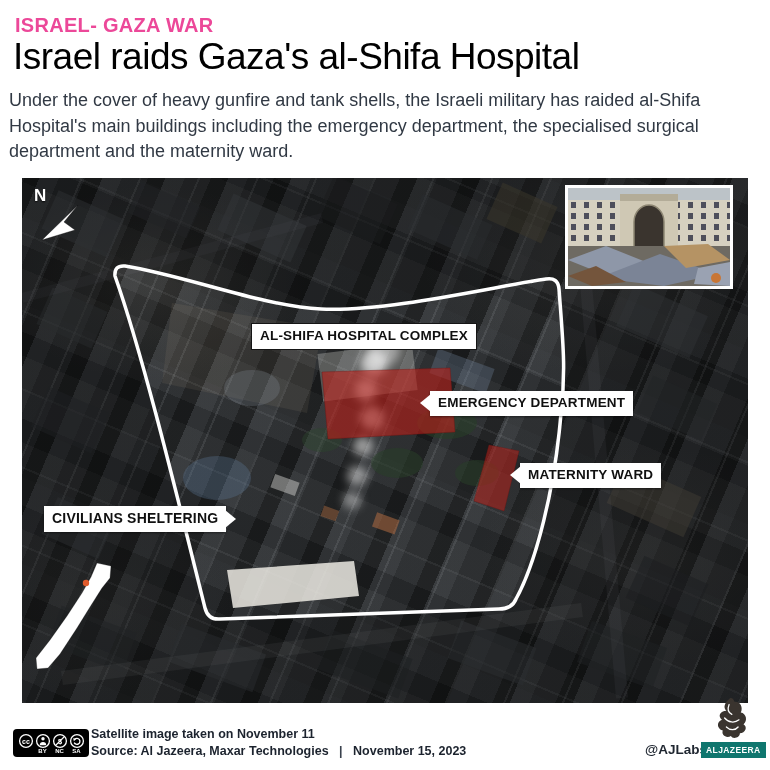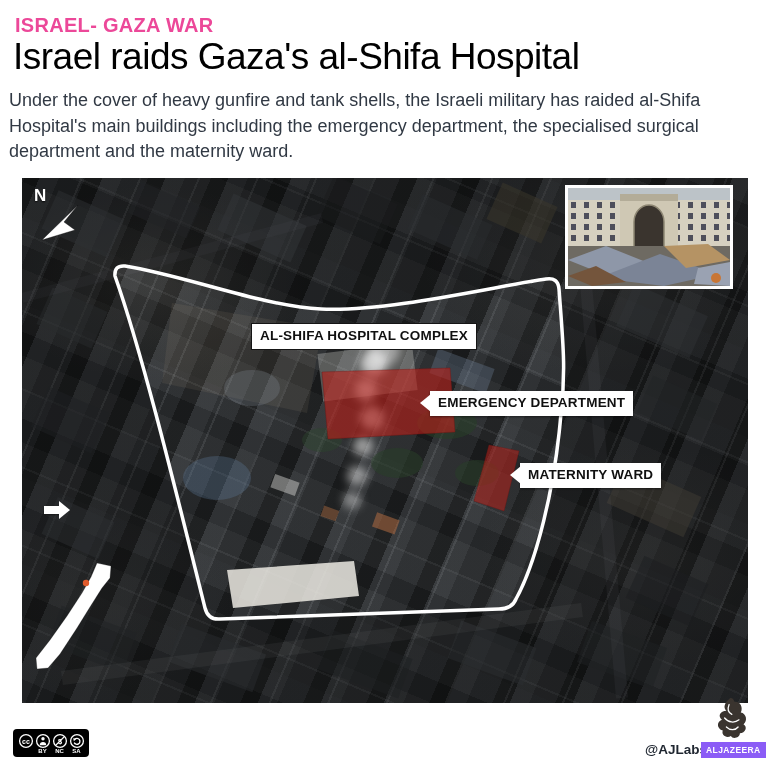--- a/index.html
+++ b/index.html
@@ -70,21 +70,21 @@
   .cc-labels{display:flex;color:#fff;font-size:6px;font-weight:bold;letter-spacing:0;margin-top:-1px;}
   .cc-labels span{width:17px;text-align:center;}
   .cc-labels span:first-child{margin-left:17px;}
   .credits{position:absolute;left:91px;top:727px;color:#1c232e;}
   .credit-line1{font-size:12.5px;font-weight:bold;margin:0 0 3px 0;}
   .credit-line2{font-size:12.5px;font-weight:bold;margin:0;}
   .credit-line2 .sep{margin:0 7px;color:#3a424d;}
   .aj-logo{position:absolute;left:712px;top:696px;}
   .ajlabs{position:absolute;left:645px;top:742px;font-size:13.5px;font-weight:bold;color:#1f2630;}
   .aj-box{
-    position:absolute;left:701px;top:742px;background:#8b5cf6;color:#fff;
+    position:absolute;left:701px;top:742px;background:#0f766e;color:#fff;
     font-size:8.5px;font-weight:bold;letter-spacing:.4px;padding:3px 5px;
   }
 </style>
 </head>
 <body>
 
 <div class="kicker">ISRAEL- GAZA WAR</div>
 <h1 class="title">Israel raids Gaza's al-Shifa Hospital</h1>
 <p class="desc">Under the cover of heavy gunfire and tank shells, the Israeli military has raided al-Shifa Hospital's main buildings including the emergency department, the specialised surgical department and the maternity ward.</p>
 
@@ -201,20 +201,21 @@
     <span>MATERNITY WARD</span>
   </div>
 
   <div class="label-box label-emergency">
     <span class="ptr ptr-left"></span>
     <span>EMERGENCY DEPARTMENT</span>
   </div>
 
   <div class="label-box label-civilians">
     <span class="ptr ptr-right"></span>
+    <div>CIVILIANS SHELTERING</div>
   </div>
 </div>
 
 <div class="cc-badge">
   <div class="cc-icons">
     <svg width="16" height="16" viewBox="0 0 16 16">
       <circle cx="8" cy="8" r="6.4" fill="none" stroke="#fff" stroke-width="1.3"></circle>
       <text x="8" y="10.6" font-size="7" font-weight="bold" fill="#fff" text-anchor="middle" font-family="Liberation Sans, sans-serif">cc</text>
     </svg>
     <svg width="16" height="16" viewBox="0 0 16 16">
@@ -234,20 +235,26 @@
     </svg>
   </div>
   <div class="cc-labels">
     <span>BY</span>
     <span>NC</span>
     <span>SA</span>
   </div>
 </div>
 
 <div class="credits">
+  <p class="credit-line1">Satellite image taken on November 11</p>
+  <p class="credit-line2">
+    <span>Source: Al Jazeera, Maxar Technologies</span>
+    <span class="sep">|</span>
+    <span>November 15, 2023</span>
+  </p>
 </div>
 
 <svg class="aj-logo" width="36" height="44" viewBox="0 0 40 46">
   <path d="M20,1 C14,6 12,11 16,15 C9,15 6,21 11,25 C5,27 5,35 12,37 C10,42 16,46 21,43
            C23,47 31,45 31,40 C37,40 40,33 35,30 C40,26 38,18 32,17 C35,11 31,4 25,5 C24,2 22,0 20,1 Z" fill="#3a342f"></path>
   <path d="M19,8 C17,13 18,17 22,19 M14,23 C18,28 25,29 30,25 M16,33 C20,37 26,37 29,33" fill="none" stroke="#ffffff" stroke-width="1.4" stroke-linecap="round"></path>
 </svg>
 
 <div class="ajlabs">@AJLabs</div>
 <div class="aj-box">ALJAZEERA</div>

